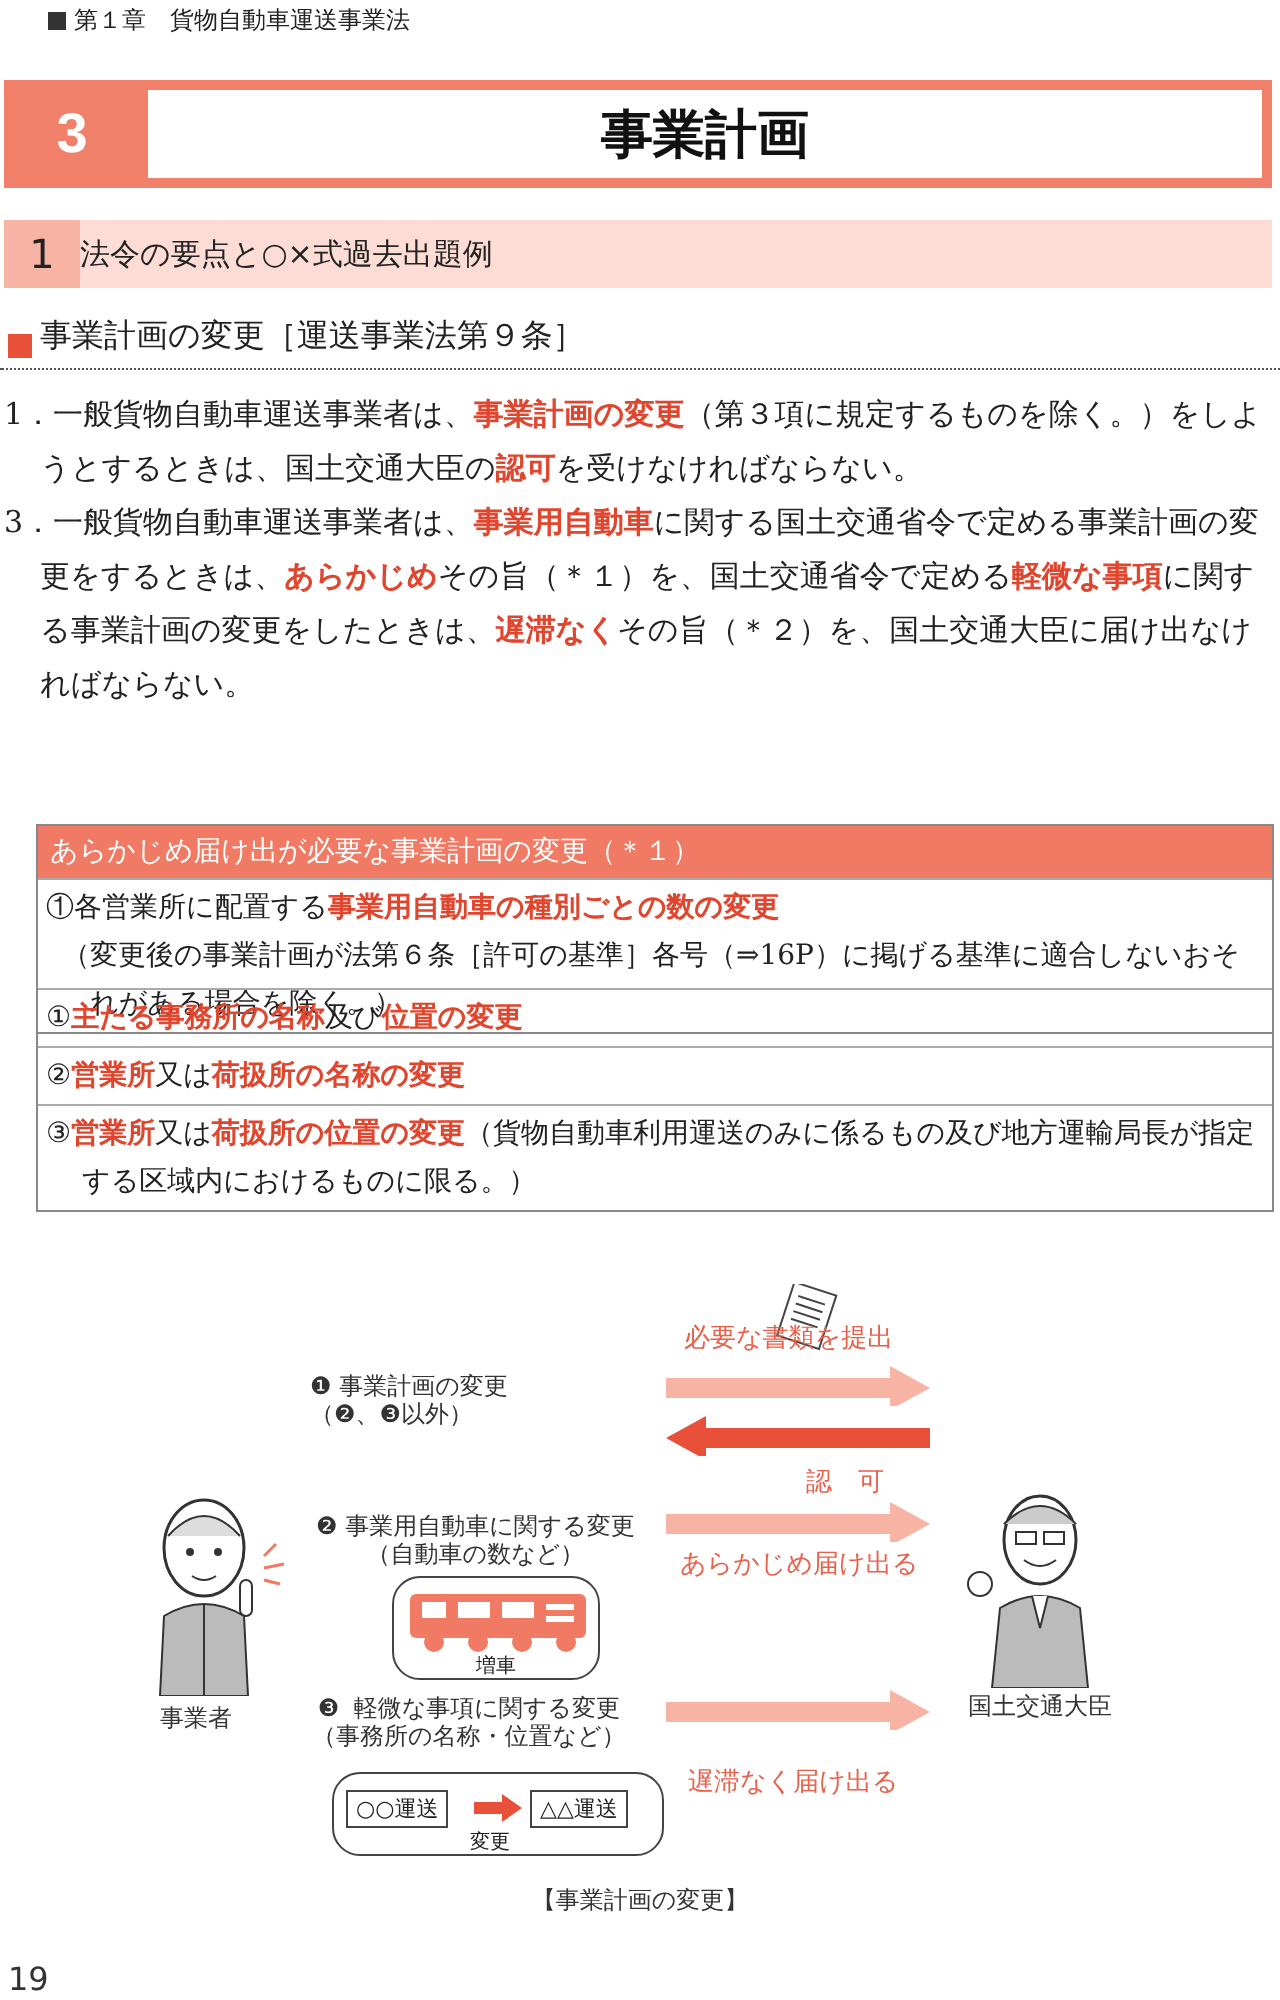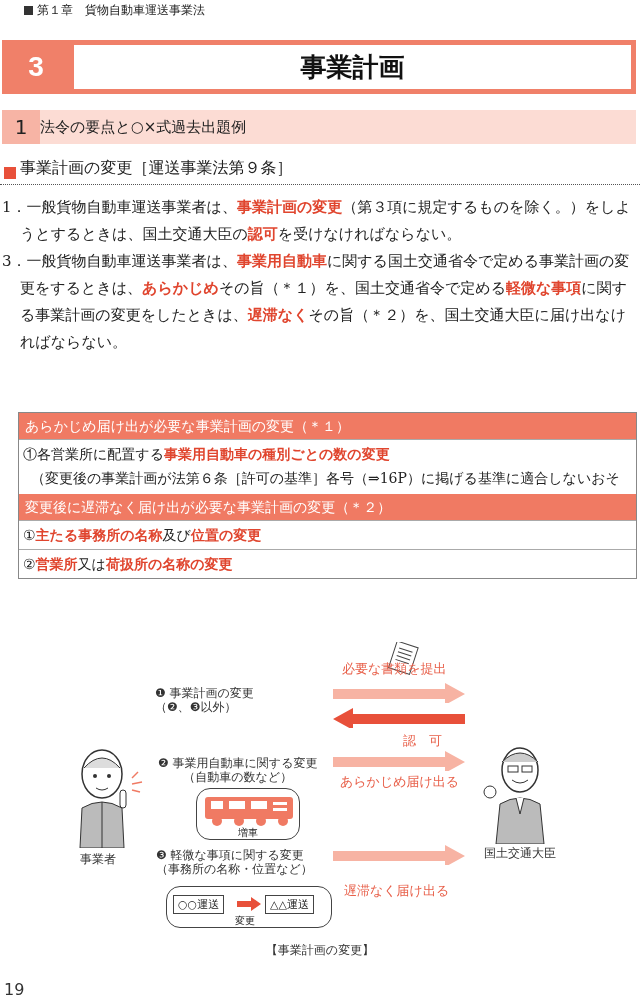--- a/index.html
+++ b/index.html
@@ -63,23 +63,23 @@
 
 <div class="tbl" style="top:364px;margin-top:48px;">
   <div class="th">あらかじめ届け出が必要な事業計画の変更（＊１）</div>
   <div class="td">
     <span>①各営業所に配置する</span><span class="hl">事業用自動車の種別ごとの数の変更</span>
     <span class="ind">（変更後の事業計画が法第６条［許可の基準］各号（⇒16P）に掲げる基準に適合しないおそれがある場合を除く。）</span>
   </div>
 </div>
 
 <div class="tbl" style="top:494px; border-top:none;">
-  <div class="th">変更後に遅滞なく届け出が必要な事業計画の変更（＊２）</div>
   <div class="td"><span>①</span><span class="hl">主たる事務所の名称</span><span>及び</span><span class="hl">位置の変更</span></div>
   <div class="td"><span>②</span><span class="hl">営業所</span><span>又は</span><span class="hl">荷扱所の名称の変更</span></div>
+  <div class="td" style="padding-left:22px; text-indent:-18px;"><span>③</span><span class="hl">営業所</span><span>又は</span><span class="hl">荷扱所の位置の変更</span><span>（貨物自動車利用運送のみに係るもの及び地方運輸局長が指定する区域内におけるものに限る。）</span></div>
 </div>
 
 <div class="diagram">
 
   <svg style="position:absolute; left:384px; top:2px;" width="40" height="34">
     <g transform="rotate(18 20 17)">
         <rect x="8" y="2" width="22" height="28" fill="#fff" stroke="#444" stroke-width="1"></rect>
     <line x1="12" y1="8" x2="26" y2="8" stroke="#444"></line>
         <line x1="12" y1="12" x2="26" y2="12" stroke="#444"></line>
         <line x1="12" y1="16" x2="26" y2="16" stroke="#444"></line>
@@ -124,21 +124,21 @@
         <circle cx="80" cy="28" r="5" fill="#f07a63"></circle>
     </svg>
     <div style="position:absolute; left:0; width:100%; top:37px; text-align:center; font-size:10px;">増車</div>
   </div>
 
   <svg class="arrow" style="left:333px; top:205px;" width="132" height="22">
       <polygon points="0,6 112,6 112,0 132,11 112,22 112,16 0,16" fill="#f7b3a3"></polygon>
     </svg>
   <div class="rlabel" style="left:344px; top:242px;">遅滞なく届け出る</div>
 
-  <div class="dlabel" style="left:156px; top:208px; ">
+  <div class="dlabel" style="left:156px; top:208px; text-align:center;font-family:Liberation Mono, monospace;">
     <div>❸ 軽微な事項に関する変更</div>
     <div>（事務所の名称・位置など）</div>
   </div>
   <div class="bubble" style="left:166px; top:246px; width:166px; height:42px;">
     <div class="namebox" style="left:6px; top:8px;">○○運送</div>
     <svg style="position:absolute; left:70px; top:10px;" width="24" height="14">
         <polygon points="0,4 14,4 14,0 24,7 14,14 14,10 0,10" fill="#e8503a"></polygon>
       </svg>
     <div class="namebox" style="left:98px; top:8px;">△△運送</div>
     <div style="position:absolute; left:68px; top:27px; font-size:10px;">変更</div>

